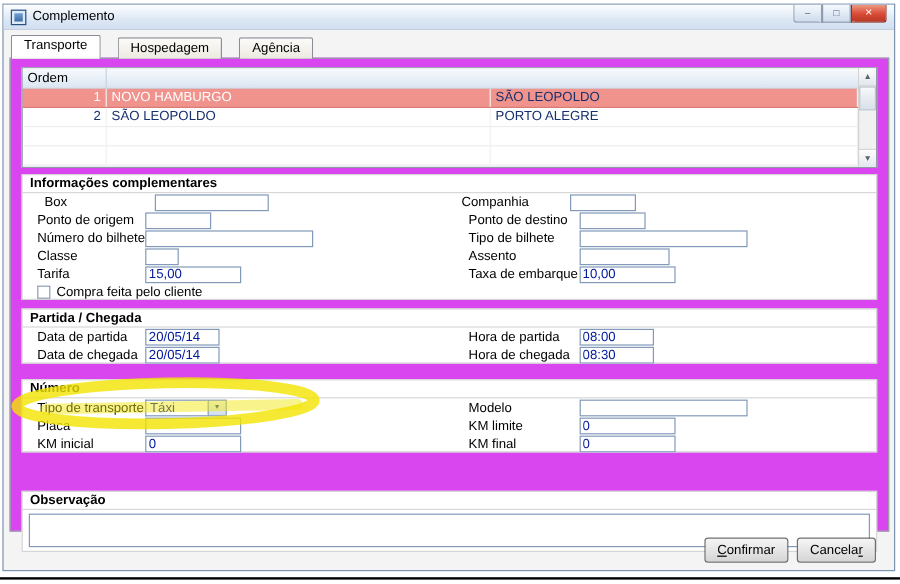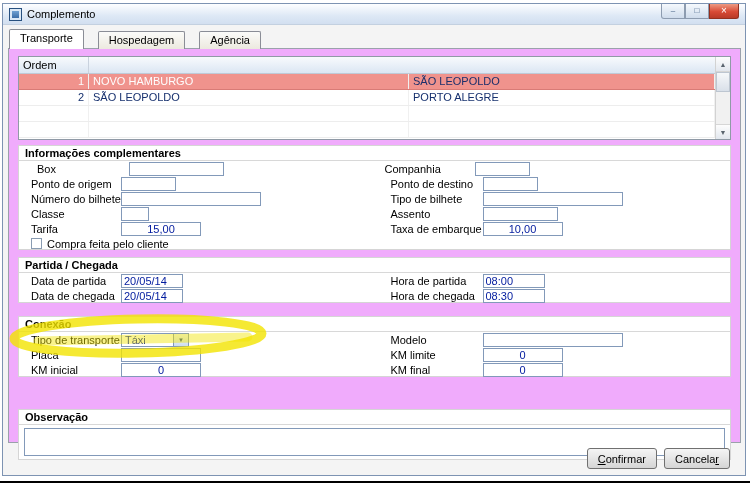--- a/index.html
+++ b/index.html
@@ -18,21 +18,21 @@
     font-size:8px; line-height:1; color:#3c5a80; background:linear-gradient(#f5f9fd,#cfdcec); cursor:default; }
   .win-btn.min { border-radius:0 0 0 3px; }
   .win-btn.close { width:30px; color:#fff; font-size:10px; background:linear-gradient(#ed9a82,#d84a35 55%,#b93a27);
     border-color:#93301f; border-radius:0 0 3px 0; }
 
   .tabs { position:absolute; left:6px; top:25px; height:20px; display:flex; align-items:flex-end; z-index:3; }
   .tab { height:18px; padding:2px 10px 0; margin-right:14px; border:1px solid #8a8d96; border-bottom:none;
     border-radius:2px 2px 0 0; background:linear-gradient(#fbfbf9,#ece9df); white-space:nowrap; }
   .tab.active { height:20px; background:#fff; position:relative; z-index:4; }
 
-  .panel { position:absolute; left:5px; top:44px; width:733px; height:395px; background:#f0abfc; border:1px solid #9aa1ab; }
+  .panel { position:absolute; left:5px; top:44px; width:733px; height:395px; background:#d946ef; border:1px solid #9aa1ab; }
 
   
   .grid { position:absolute; left:9px; top:7px; width:713px; height:84px; border:1px solid #909aa6; background:#fff; }
   .grid-header { display:flex; height:17px; width:696px; background:linear-gradient(#f8fafd,#dbe6f3); border-bottom:1px solid #bfc9d6; }
   .gh-cell { padding:2px 4px; border-right:1px solid #c9d2de; white-space:nowrap; overflow:hidden; }
   .c-ordem { width:70px; }
   .c-origem { width:320px; }
   .c-destino { flex:1; }
   .grow { display:flex; height:16px; width:696px; border-bottom:1px solid #ededed; color:#16306e; }
   .gcell { padding:1px 4px; border-right:1px solid #f0f0f0; white-space:nowrap; overflow:hidden; }
@@ -57,21 +57,21 @@
   .sec-title { font-weight:bold; height:15px; padding:1px 6px; border-bottom:1px solid #d8d8d8; }
 
   .frow { display:flex; align-items:center; height:15px; padding:0 2px; }
   .fhalf { flex:1; display:flex; align-items:center; height:100%; }
   .flabel { width:100px; padding-left:10px; white-space:nowrap; }
   .flabel-r { width:92px; padding-left:16px; white-space:nowrap; }
   .fhalf .flabel-r { width:108px; }
 
   .tinput { height:14px; border:1px solid #8299b9; background:#fff; color:#001a9e; font-family:"Liberation Sans",sans-serif;
     font-size:11px; padding:0 2px; }
-  .num { text-align:center; }
+  .num { text-align:left; }
   .w28{width:28px}.w55{width:55px}.w62{width:62px}.w75{width:75px}.w80{width:80px}.w95{width:95px}.w140{width:140px}
 
   .combo { display:flex; height:14px; }
   .combo-text { width:52px; border:1px solid #8299b9; border-right:none; background:#fff; color:#001a9e; padding:0 3px; }
   .combo-btn { width:16px; border:1px solid #8299b9; background:linear-gradient(#f3f7fc,#cdddf1); display:flex;
     align-items:center; justify-content:center; font-size:6px; color:#274d85; }
 
   .cb { width:11px; height:11px; border:1px solid #8a9cb2; background:#fff; margin-left:10px; margin-right:5px; flex:0 0 auto; }
 
   .obs-box { display:block; margin:3px 5px; width:701px; height:28px; border:1px solid #8299b9; background:#fff; resize:none;
@@ -217,21 +217,21 @@
           <input class="tinput w62" value="20/05/14" style="">
         </div>
         <div class="fhalf">
           <span class="flabel-r">Hora de chegada</span>
           <input class="tinput w62" value="08:30" style="">
         </div>
       </div>
     </div>
 
     <div class="section" id="sec-veiculo">
-      <div class="sec-title">Conexão</div>
+      <div class="sec-title">Número</div>
       <div class="frow">
         <div class="fhalf">
           <span class="flabel">Tipo de transporte</span>
           <span class="combo">
             <span class="combo-text">Táxi</span>
             <span class="combo-btn">▼</span>
           </span>
         </div>
         <div class="fhalf">
           <span class="flabel-r">Modelo</span>

